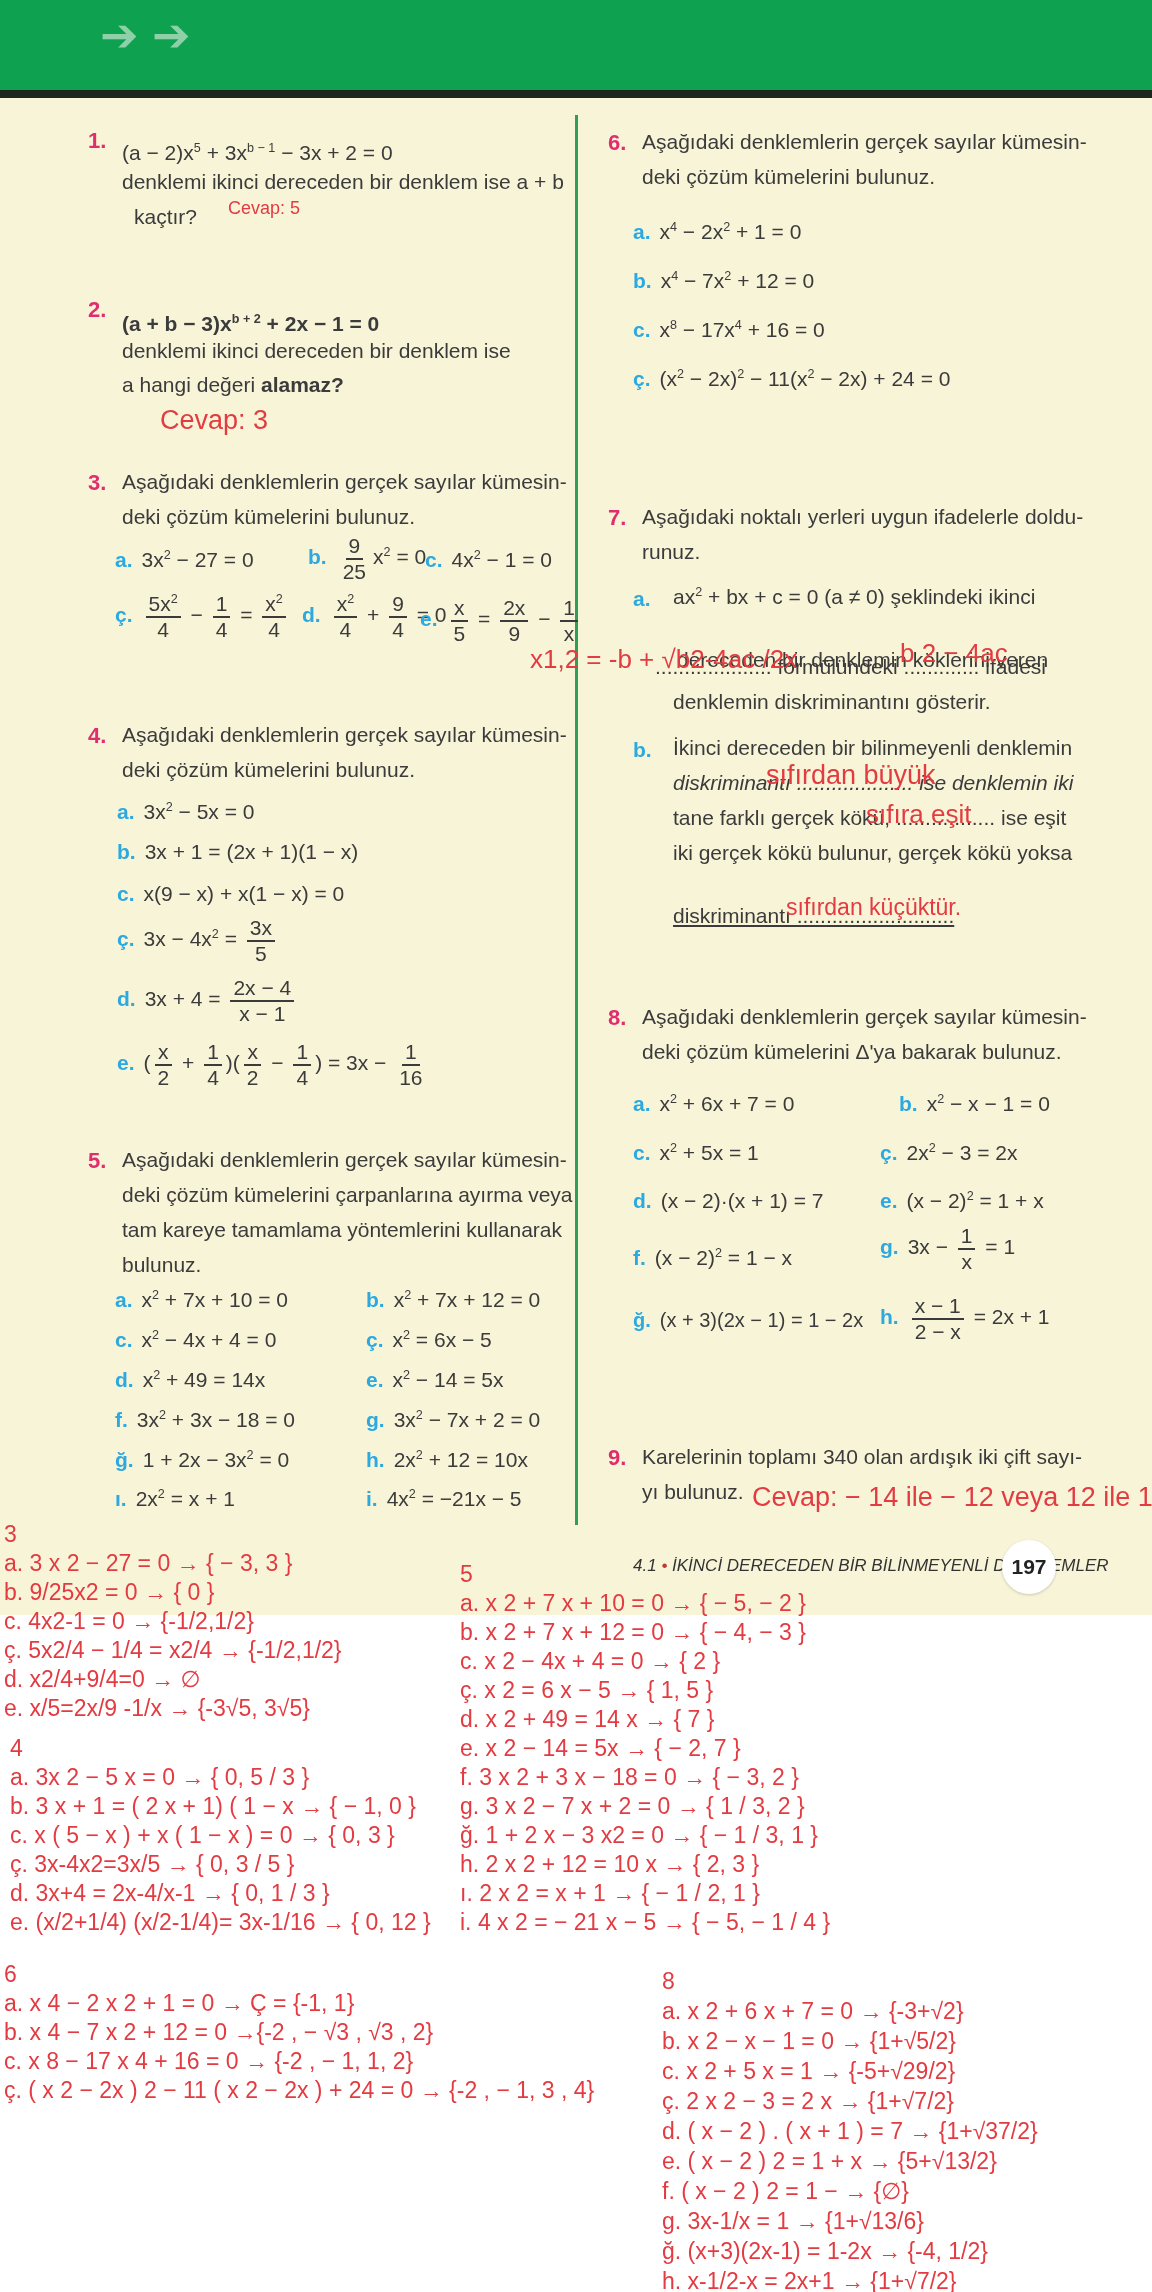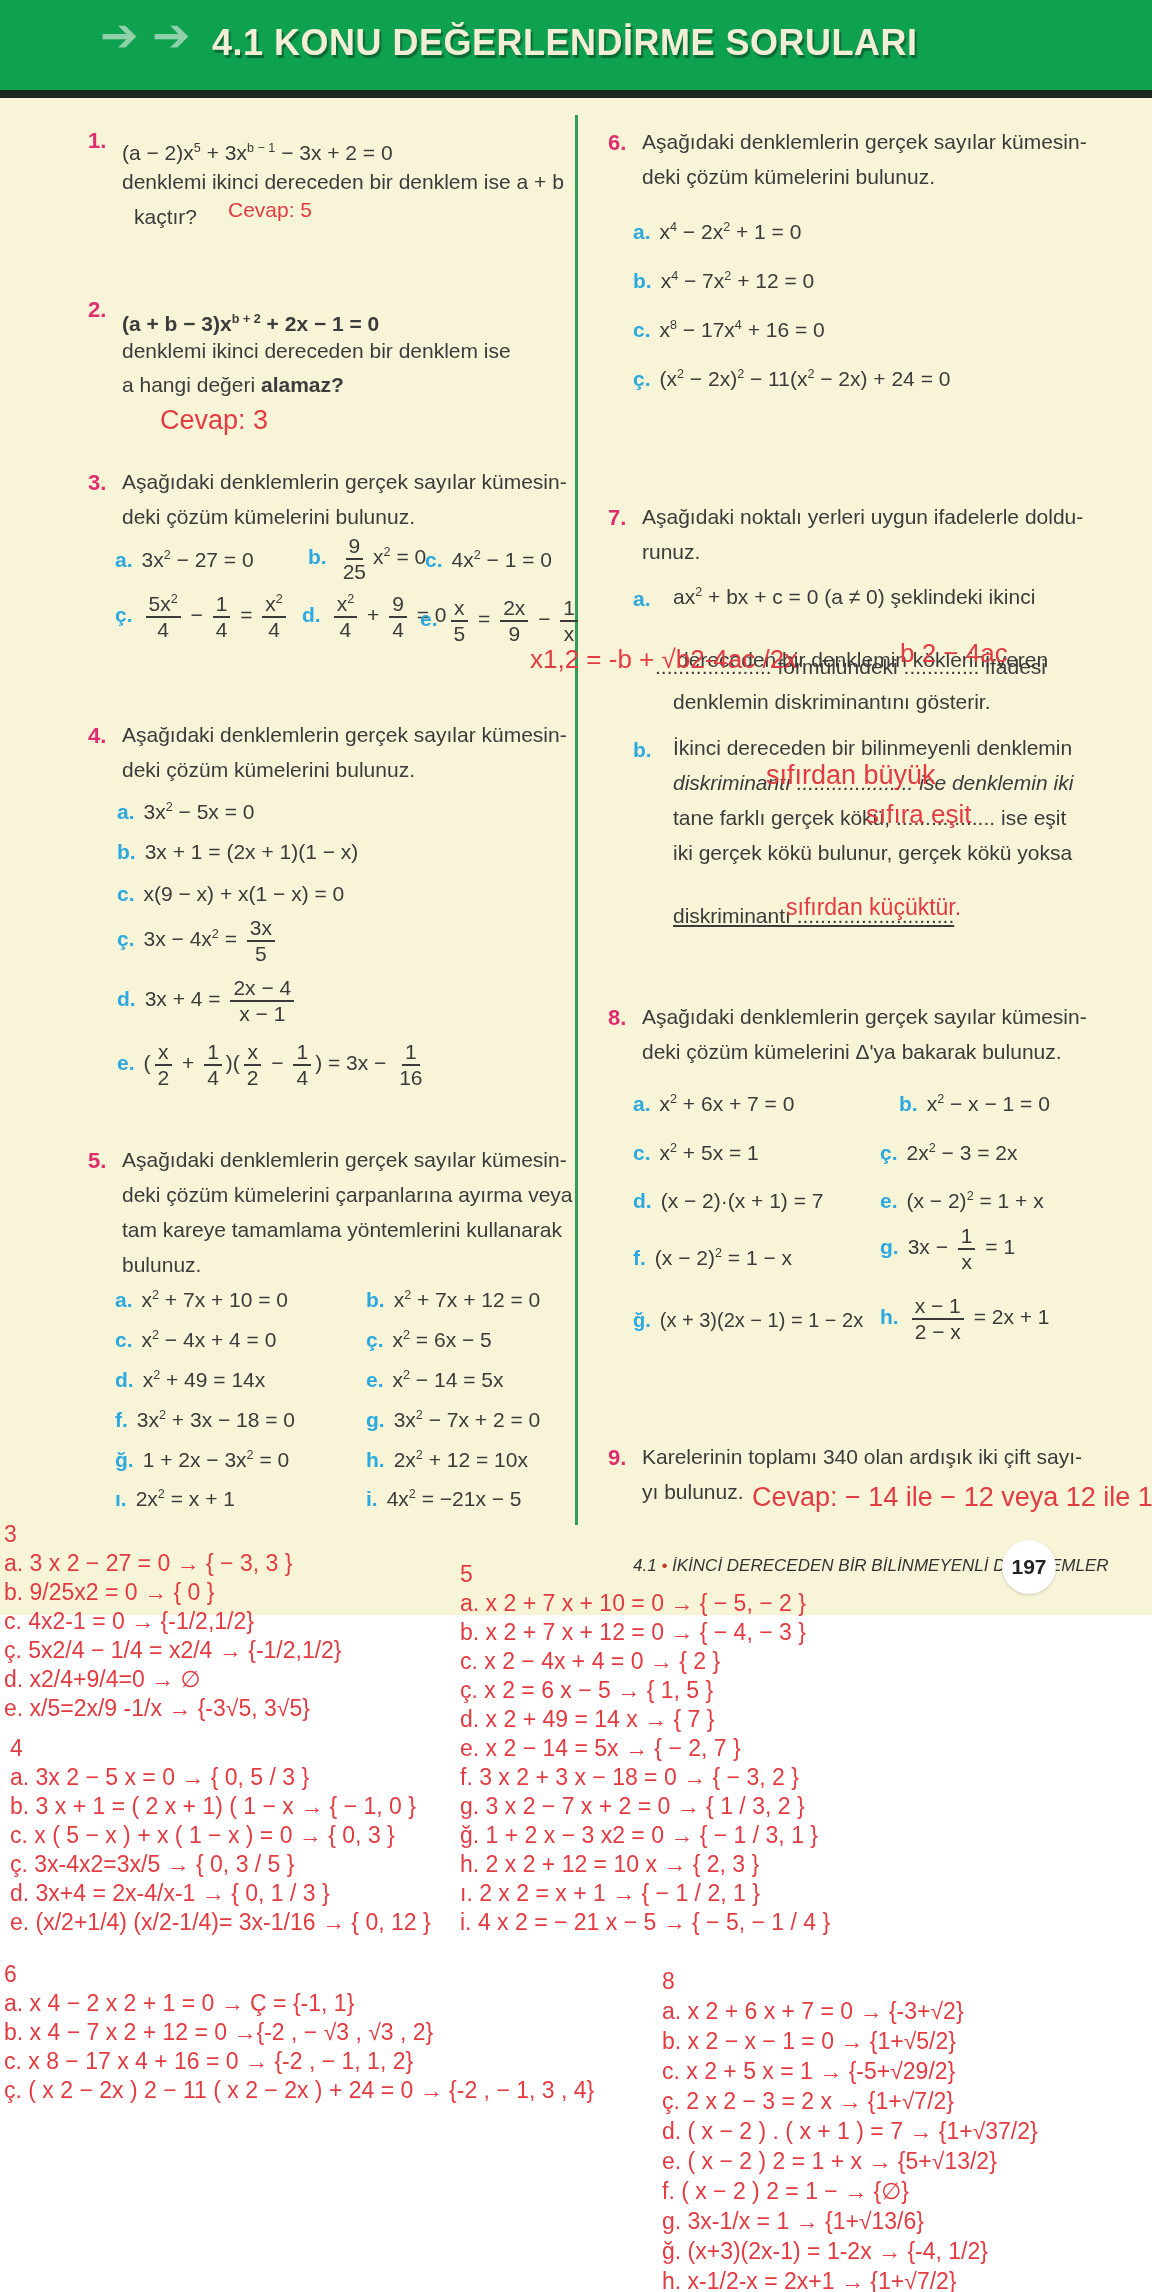--- a/index.html
+++ b/index.html
@@ -34,31 +34,30 @@
            justify-content:center;font-size:21px;font-weight:bold;color:#222;}
 </style>
 </head>
 <body>
 
 <div id="page">
   <div class="cream"></div>
   <div class="header">
     <span class="arrow" style="left:100px;">➔</span>
     <span class="arrow" style="left:152px;">➔</span>
-    <span class="title">4.1  KONU DEĞERLENDİRME SORULARI</span>
   </div>
   <div class="header-strip"></div>
   <div class="divider"></div>
 
   <div>
     <span class="qn" style="left:88px;top:128px;">1.</span>
     <div class="t" style="left:122px;top:126px;margin-top:15px;">(a − 2)x<sup>5</sup> + 3x<sup>b − 1</sup> − 3x + 2 = 0</div>
     <div class="t" style="left:122px;top:170px;">denklemi ikinci dereceden bir denklem ise  a + b</div>
     <div class="t" style="left:122px;top:205px;margin-left:12px;">kaçtır?</div>
-    <div class="red" style="left:228px;top:198px;font-size:21px;">Cevap: 5</div>
+    <div class="red" style="left:228px;top:198px;font-size:18px;">Cevap: 5</div>
   </div>
 
   <div>
     <span class="qn" style="left:88px;top:297px;">2.</span>
     <div class="t" style="left:122px;top:312px;font-weight:bold;">(a + b − 3)x<sup>b + 2</sup> + 2x − 1 = 0</div>
     <div class="t" style="left:122px;top:339px;">denklemi ikinci dereceden bir denklem ise</div>
     <div class="t" style="left:122px;top:373px;"><span>a  hangi değeri </span><span class="b">alamaz?</span></div>
     <div class="red" style="left:160px;top:405px;font-size:27px;">Cevap: 3</div>
   </div>
 

